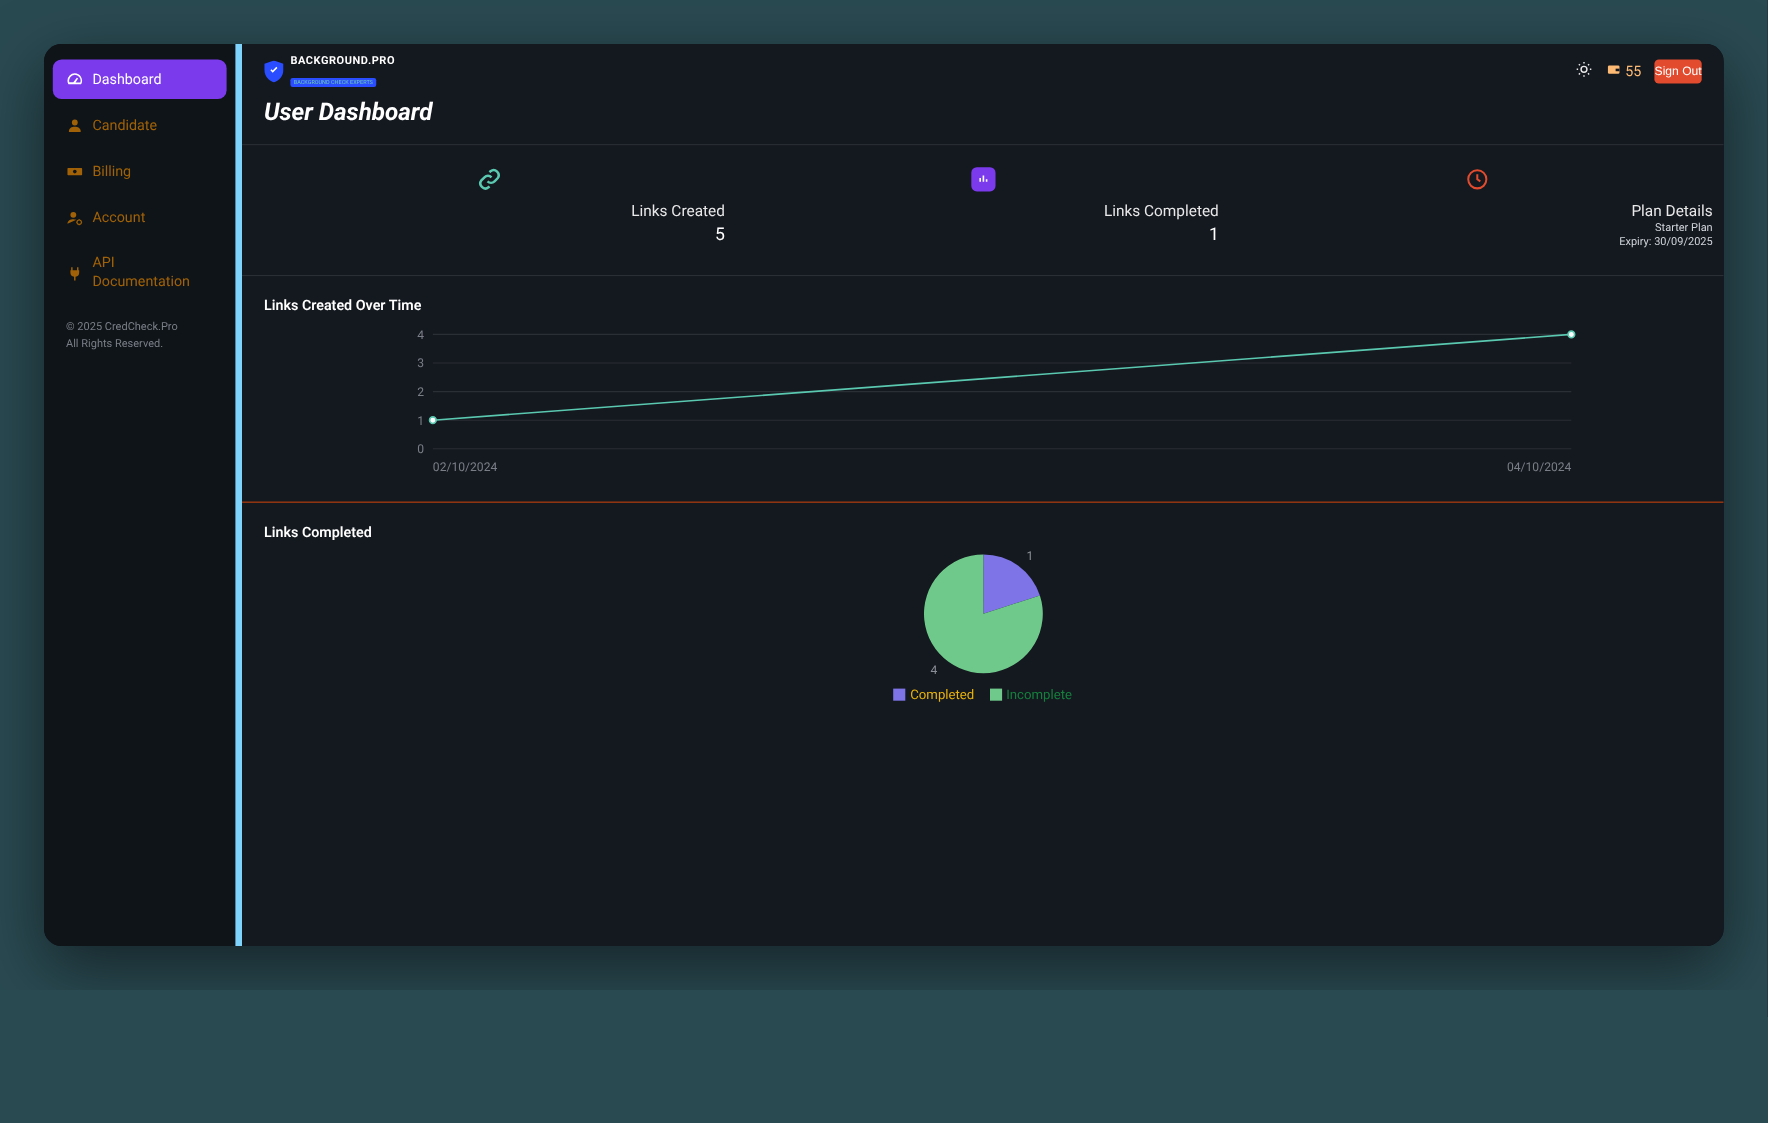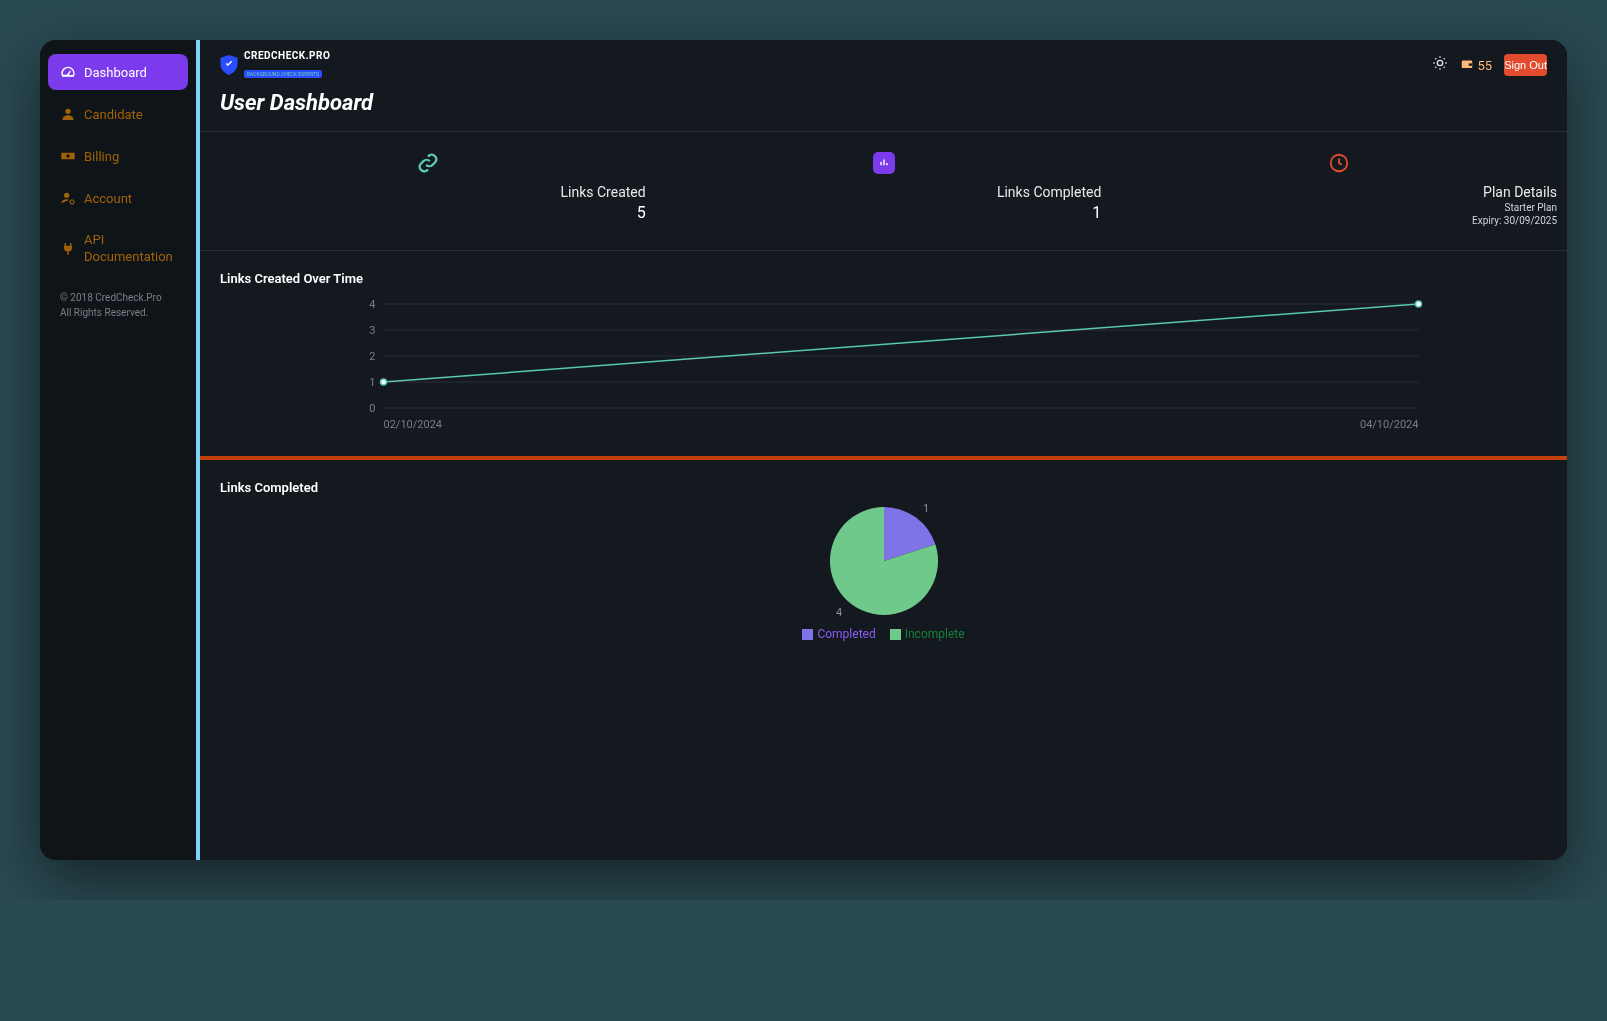--- a/index.html
+++ b/index.html
@@ -11,23 +11,23 @@
     }
     .app-frame {
       background: #0f1419;
       border-radius: 16px;
       overflow: hidden;
       box-shadow: 0 20px 60px rgba(0,0,0,0.5);
       display: flex;
       min-height: 820px;
     }
     .sidebar {
-      width: 160px;
+      width: 180px;
       background: #0f1419;
-      border-right: 4px solid #7dd3fc;
+      border-right: 6px solid #7dd3fc;
       padding: 14px 8px;
     }
     .sidebar-item {
       display: flex;
       align-items: center;
       gap: 8px;
       padding: 10px 12px;
       border-radius: 8px;
       cursor: pointer;
       font-size: 13px;
@@ -150,21 +150,21 @@
       font-size: 16px;
       margin-top: 3px;
     }
     .stat-sub {
       font-size: 10px;
       margin-top: 2px;
       color: #d0d4da;
     }
     .chart-section {
       padding: 20px;
-      border-bottom: 4px solid #c2410c;
+      border-bottom: 1px solid #c2410c;
     }
     .chart-title {
       font-size: 13px;
       font-weight: 600;
       margin-bottom: 10px;
     }
     .line-chart {
       position: relative;
       height: 140px;
     }
@@ -248,37 +248,37 @@
     </div>
     <div class="sidebar-item">
       <span class="sidebar-icon">
         <svg viewBox="0 0 24 24" width="16" height="16" fill="currentColor">
             <path d="M9 3v4h6V3h2v4h1v3a6 6 0 0 1-5 5.9V21h-2v-5.1A6 6 0 0 1 6 10V7h1V3h2z"></path>
           </svg>
       </span>
       <span style="line-height:1.3">API Documentation</span>
     </div>
     <div class="sidebar-footer">
-      <div>© 2018 CredCheck.Pro</div>
+      <div>© 2025 CredCheck.Pro</div>
       <div>All Rights Reserved.</div>
     </div>
   </aside>
 
   <main class="main">
 
     <div class="topbar">
       <div class="brand">
         <span class="brand-badge">
           <svg viewBox="0 0 24 28" width="18" height="20">
               <path fill="#2a4eff" d="M12 0l12 4v8c0 8-5 13-12 16C5 25 0 20 0 12V4l12-4z"></path>
               <path fill="#fff" d="M10.5 15.5l-3-3 1.4-1.4 1.6 1.6 4.6-4.6 1.4 1.4-6 6z"></path>
             </svg>
         </span>
         <div>
-          <div class="brand-text">CREDCHECK.PRO</div>
+          <div class="brand-text">BACKGROUND.PRO</div>
           <div class="brand-sub">BACKGROUND CHECK EXPERTS</div>
         </div>
       </div>
       <div class="topbar-right">
         <span class="theme-toggle">
           <svg viewBox="0 0 24 24" width="16" height="16" fill="none" stroke="currentColor" stroke-width="2">
               <circle cx="12" cy="12" r="4"></circle>
               <path d="M12 2v2M12 20v2M2 12h2M20 12h2M5 5l1.5 1.5M17.5 17.5L19 19M5 19l1.5-1.5M17.5 6.5L19 5"></path>
             </svg>
         </span>
@@ -361,21 +361,21 @@
             <svg id="pie-chart-svg" viewBox="0 0 112 112" width="112" height="112">
                 <path d="M 56 56 L 56 2 A 54 54 0 0 1 107.3570518799383 39.313082303752836 Z" fill="#7e74e8"></path>
                 <path d="M 56 56 L 107.3570518799383 39.313082303752836 A 54 54 0 1 1 55.99999999999999 2 Z" fill="#6ec98a"></path>
               </svg>
           <div class="pie-label pie-overlay" style="position: absolute; left: 95.6183px; top: -2.77709px;">1</div><div class="pie-label pie-overlay" style="position: absolute; left: 8.38174px; top: 100.777px;">4</div></div>
           <div class="pie-labels" id="pie-labels" style="position: absolute; width: 0px; height: 0px;"></div>
         </div>
         <div class="legend" id="pie-legend">
             <div class="legend-item">
               <span class="legend-swatch" style="background:#7e74e8"></span>
-              <span style="color:#8b5cf6">Completed</span>
+              <span style="color:#eab308">Completed</span>
             </div>
             <div class="legend-item">
               <span class="legend-swatch" style="background:#6ec98a"></span>
               <span style="color:#15803d">Incomplete</span>
             </div>
           </div>
       </div>
     </div>
 
   </main>

